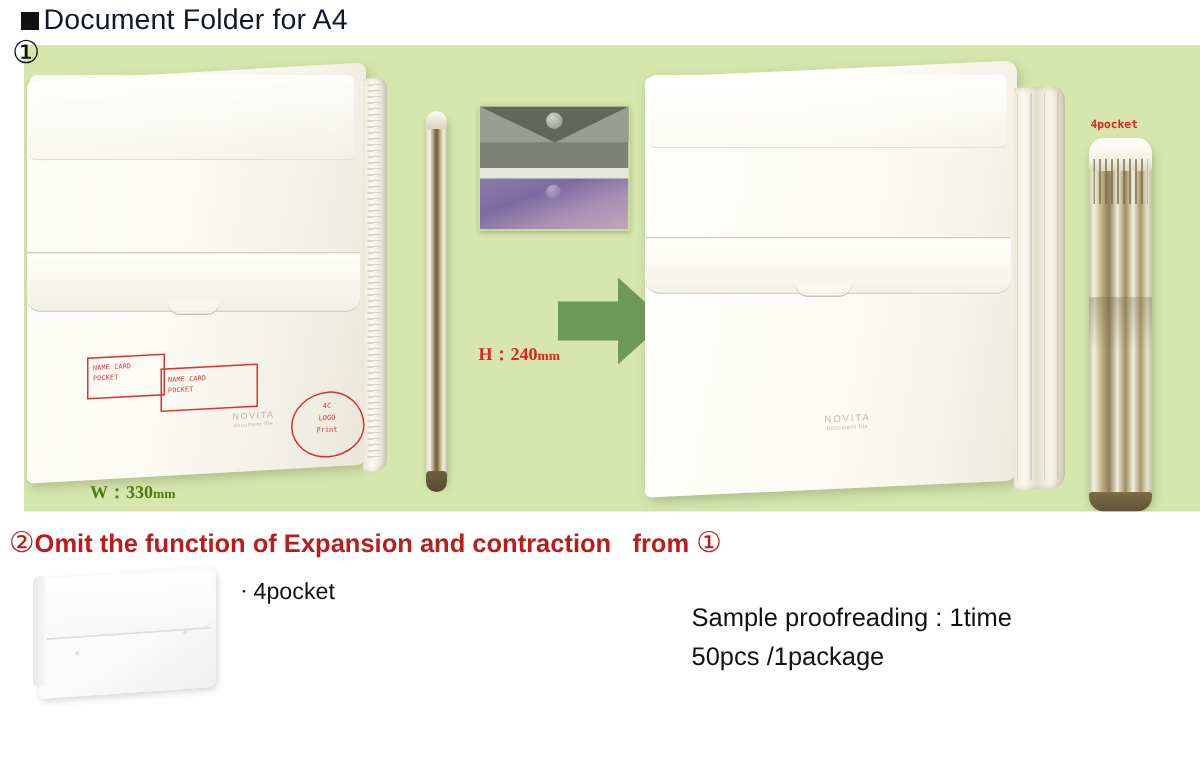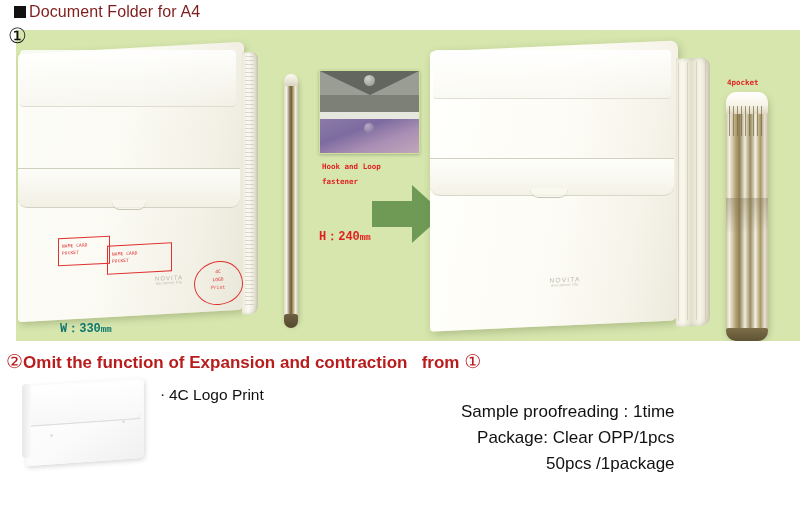--- a/index.html
+++ b/index.html
@@ -1,19 +1,19 @@
 <!DOCTYPE html>
 <html><head>
 <meta charset="utf-8">
 <style>
   html,body{margin:0;padding:0;background:#ffffff;}
   body{width:800px;height:513px;font-family:"Liberation Sans",sans-serif;overflow:hidden;position:relative;}
 
   
-  #sec1-title{position:absolute;left:14px;top:3px;font-size:16px;color:#7f1d1d;white-space:nowrap;letter-spacing:.1px;}
+  #sec1-title{position:absolute;left:14px;top:3px;font-size:19px;color:#0f172a;white-space:nowrap;letter-spacing:.1px;}
   #sec1-bullet{display:inline-block;width:12px;height:12px;background:#111;vertical-align:-1px;margin-right:3px;}
   #num1{position:absolute;left:8px;top:25px;font-size:21px;color:#111;line-height:1;z-index:5;}
 
   
   #green-panel{position:absolute;left:16px;top:30px;width:784px;height:311px;background:#d6e6ad;overflow:hidden;}
 
   
   .folder{position:absolute;}
 
   
@@ -48,22 +48,22 @@
   #nc-box1{left:42px;top:197px;width:50px;height:26px;transform:skewY(-3deg);}
   #nc-box2{left:91px;top:204px;width:63px;height:27px;transform:skewY(-3deg);}
   .nc-label{position:absolute;font-family:"DejaVu Sans Mono",monospace;font-size:4.4px;color:#e03030;
      letter-spacing:.2px;line-height:1.5;transform:skewY(-3deg);white-space:nowrap;}
   #nc-t1{left:46px;top:203px;}
   #nc-t2{left:96px;top:211px;}
   #logo-circle{position:absolute;left:178px;top:221px;width:47px;height:42px;
      border:1.4px solid #e03030;border-radius:52% 48% 50% 50%/50% 55% 45% 50%;transform:skewY(-3deg) rotate(-2deg);}
   #logo-circle-txt{position:absolute;left:186px;top:228px;width:32px;text-align:center;
      font-family:"DejaVu Sans Mono",monospace;font-size:4.6px;color:#e03030;line-height:1.75;transform:skewY(-3deg);}
-  #lbl-w{position:absolute;left:44px;top:290px;font-family:Liberation Mono, monospace;
-     font-weight:bold;font-size:12px;color:#0f766e;white-space:nowrap;}
+  #lbl-w{position:absolute;left:44px;top:290px;font-family:Liberation Serif, serif;
+     font-weight:bold;font-size:12px;color:#4d7c0f;white-space:nowrap;}
   #lbl-w .u{font-size:9px;}
 
   
   #side-thin{left:260px;top:40px;width:30px;height:260px;}
   #st-body{position:absolute;left:8px;top:6px;width:14px;height:248px;
      background:linear-gradient(90deg,#ded9c4 0%,#f7f4e6 18%,#8a7a55 42%,#6b5c3c 52%,#a8955f 62%,#f2efe0 82%,#cdc7ae 100%);
      border-radius:8px;box-shadow:1px 2px 5px rgba(90,100,60,.35);}
   #st-cap{position:absolute;left:8px;top:4px;width:14px;height:12px;
      background:linear-gradient(180deg,#fdfcf6,#d9d4bd);border-radius:8px 8px 3px 3px;}
   #st-foot{position:absolute;left:8px;top:244px;width:14px;height:14px;
@@ -86,21 +86,21 @@
 
   #lbl-hook{position:absolute;left:306px;top:129px;font-family:"DejaVu Sans Mono",monospace;
      font-weight:bold;font-size:7.5px;color:#e12121;line-height:2.05;white-space:nowrap;}
 
   
   #arrow{position:absolute;left:356px;top:155px;width:72px;height:58px;}
   #arrow-shaft{position:absolute;left:0;top:16px;width:42px;height:26px;background:#6f9a56;}
   #arrow-head{position:absolute;left:40px;top:0;width:0;height:0;
      border-top:29px solid transparent;border-bottom:29px solid transparent;border-left:32px solid #6f9a56;}
 
-  #lbl-h{position:absolute;left:303px;top:198px;font-family:Liberation Mono, monospace;
+  #lbl-h{position:absolute;left:303px;top:198px;font-family:Liberation Serif, serif;
      font-weight:bold;font-size:12px;color:#e12121;white-space:nowrap;}
   #lbl-h .u{font-size:9px;}
 
   
   #folder-right{left:414px;top:8px;width:280px;height:295px;}
   #fr-body{position:absolute;left:0px;top:8px;width:248px;height:280px;
      background:linear-gradient(100deg,#fffffc 0%,#fdfcf6 50%,#f6f4ea 80%,#eceadc 100%);
      border-radius:4px 8px 8px 4px;box-shadow:2px 3px 8px rgba(90,100,60,.32);
      transform:skewY(-2.6deg);}
   #fr-topband{position:absolute;left:3px;top:12px;width:238px;height:48px;
@@ -155,21 +155,21 @@
      background:linear-gradient(90deg,#e7e7e7,#fafafa);border-radius:4px 0 0 4px;transform:skewY(-4deg);}
   #p2-dot1{position:absolute;left:28px;top:56px;width:3px;height:3px;border-radius:50%;background:#e0e0e0;transform:skewY(-4deg);}
   #p2-dot2{position:absolute;left:100px;top:42px;width:3px;height:3px;border-radius:50%;background:#e0e0e0;transform:skewY(-4deg);}
 
   
   #spec-list{position:absolute;left:157px;top:383px;font-size:15.5px;color:#111;line-height:1.55;}
   #spec-list div{white-space:nowrap;}
   #spec-list .b{font-size:11px;vertical-align:1px;margin-right:1px;}
 
   
-  #order-info{position:absolute;left:461px;top:399px;font-size:17px;color:#111;line-height:1.52;text-align:right;}
+  #order-info{position:absolute;left:461px;top:399px;font-size:17px;color:#111;line-height:1.52;}
   #order-info div{white-space:nowrap;}
 </style>
 </head>
 <body>
 
 <div id="sec1-title">
   <span id="sec1-bullet"></span><span>Document Folder for A4</span>
 </div>
 <div id="num1">①</div>
 
@@ -214,24 +214,20 @@
   </div>
 
   <div class="folder" id="inset-photo">
     <div id="ip-top"></div>
     <div id="ip-top-tri"></div>
     <div id="ip-dot1"></div>
     <div id="ip-sep"></div>
     <div id="ip-bot"></div>
     <div id="ip-dot2"></div>
   </div>
-  <div id="lbl-hook">
-    <div>Hook and Loop</div>
-    <div>fastener</div>
-  </div>
 
   <div id="arrow">
     <div id="arrow-shaft"></div>
     <div id="arrow-head"></div>
   </div>
 
   <div id="lbl-h"><span>H：240</span><span class="u">mm</span></div>
 
   <div class="folder" id="folder-right">
     <div id="fr-body"></div>
@@ -265,20 +261,19 @@
 <div id="photo2">
   <div id="p2-body"></div>
   <div id="p2-flap"></div>
   <div id="p2-flapline"></div>
   <div id="p2-spine"></div>
   <div id="p2-dot1"></div>
   <div id="p2-dot2"></div>
 </div>
 
 <div id="spec-list">
-  <div><span class="b">・</span><span>4C Logo Print</span></div>
+  <div><span class="b">・</span><span>4pocket</span></div>
 </div>
 
 <div id="order-info">
   <div>Sample proofreading : 1time</div>
-  <div>Package: Clear OPP/1pcs</div>
   <div>50pcs /1package</div>
 </div>
 
 </body></html>

